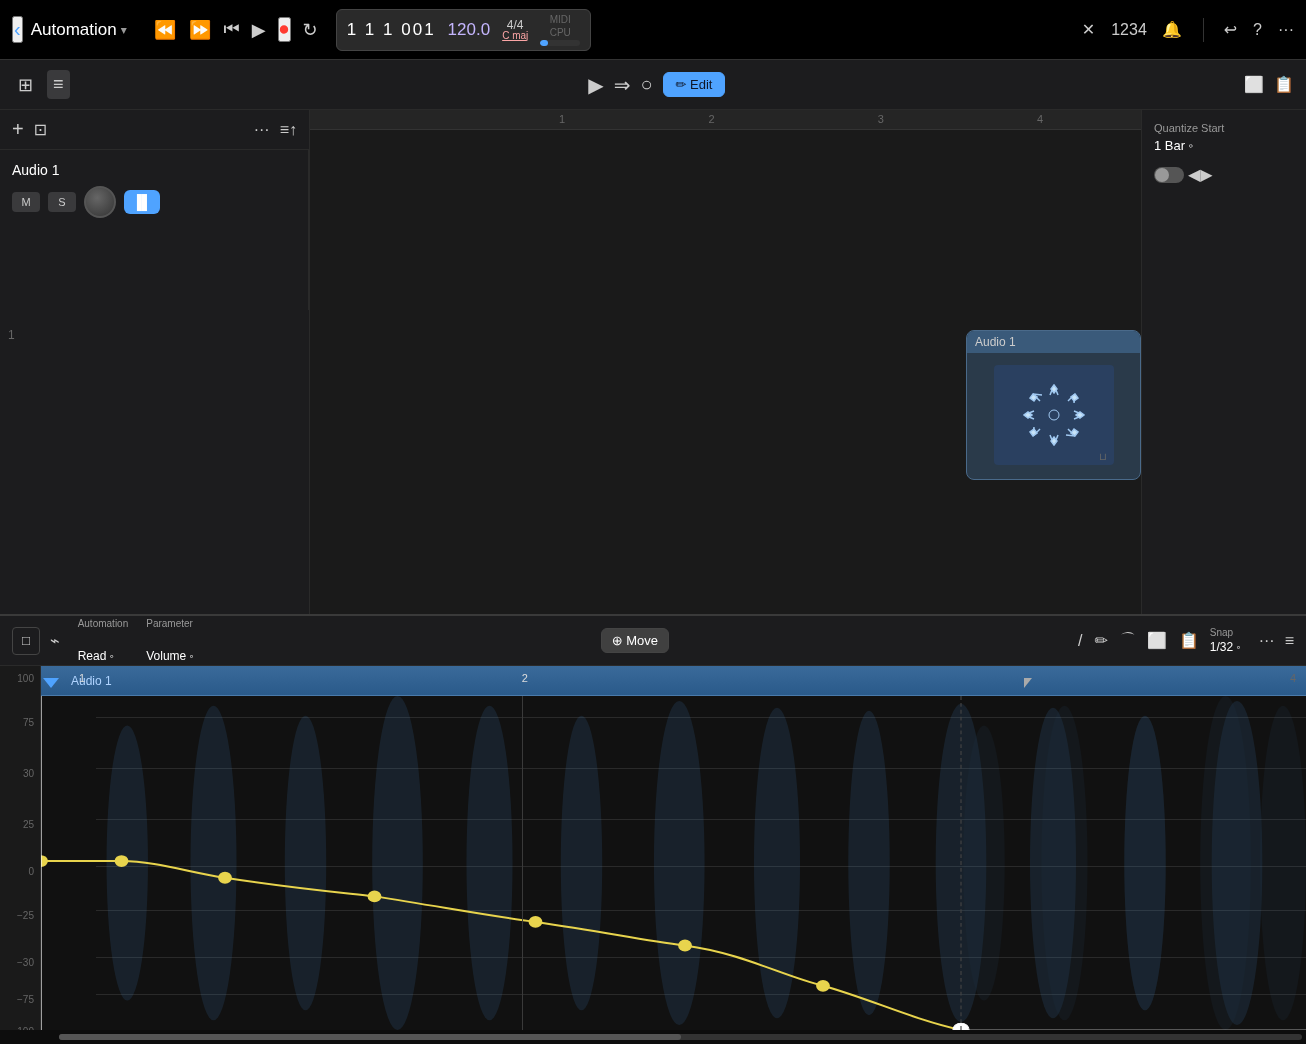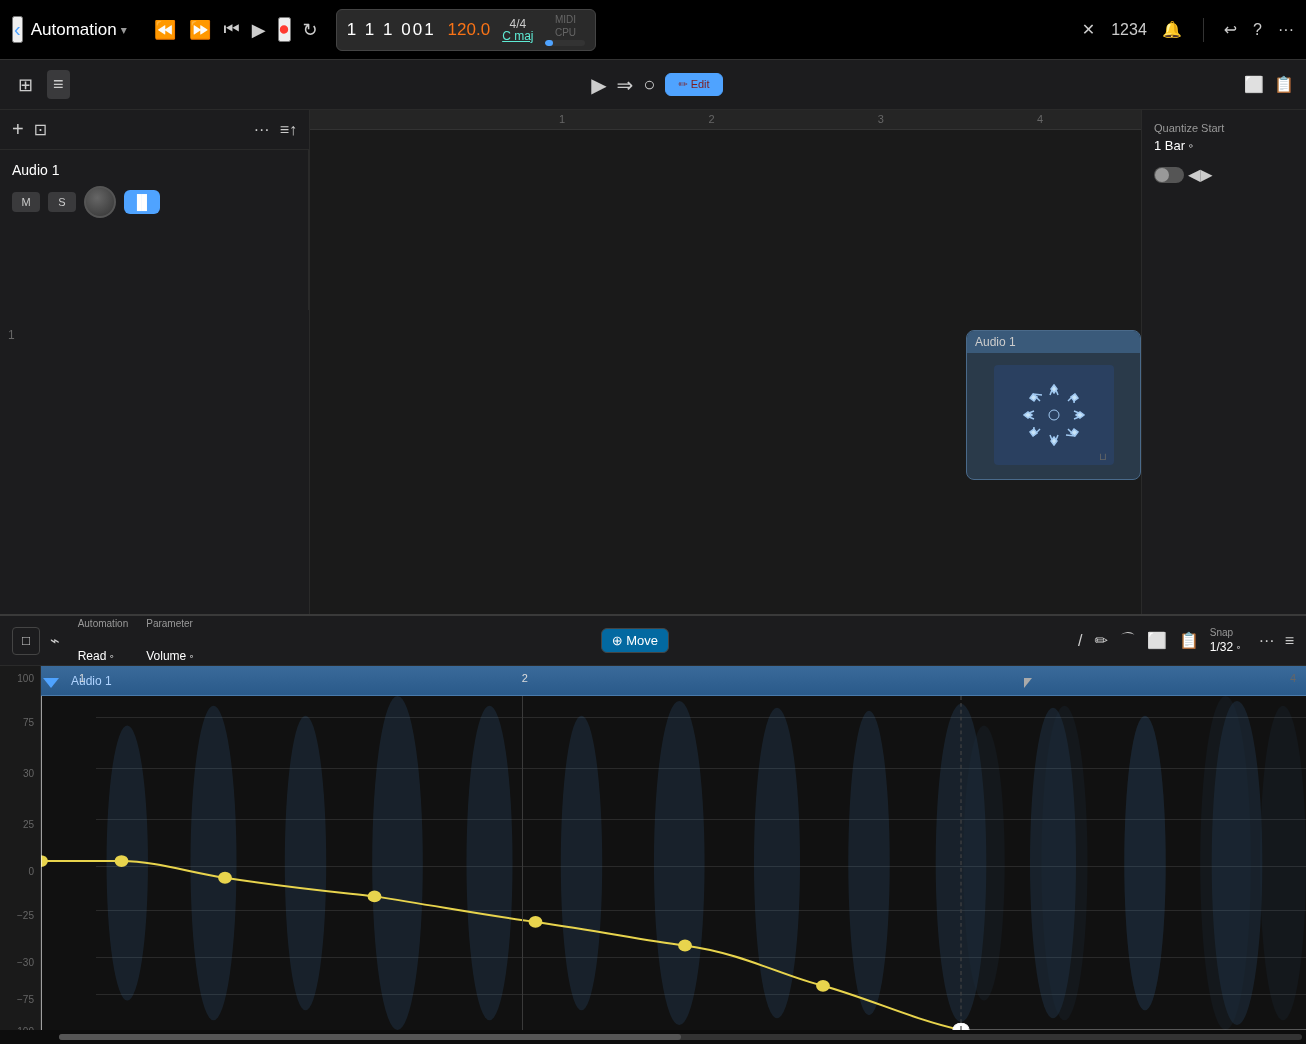--- a/index.html
+++ b/index.html
@@ -82,38 +82,38 @@
     .position-numbers {
       font-size: 17px;
       font-weight: 500;
       letter-spacing: 2px;
       color: #fff;
     }
 
     .tempo {
       font-size: 17px;
       font-weight: 500;
-      color: #f97316;
+      color: #c4b5fd;
     }
 
     .time-sig {
       display: flex;
       flex-direction: column;
       align-items: center;
       line-height: 1;
     }
 
     .time-sig-top, .time-sig-bottom {
       font-size: 12px;
       color: #ccc;
     }
 
     .key-sig {
-      font-size: 12px;
-      color: #5eead4;
+      font-size: 10px;
+      color: #fca5a5;
       text-decoration: underline;
     }
 
     .midi-cpu {
       display: flex;
       flex-direction: column;
       align-items: center;
       gap: 2px;
     }
 
@@ -189,22 +189,22 @@
       border: none;
       color: #ccc;
       font-size: 20px;
       cursor: pointer;
     }
 
     .edit-btn {
       background: #2a2a2a;
       border: 1px solid #444;
       border-radius: 6px;
-      color: #7f1d1d;
-      font-size: 11px;
+      color: #0f172a;
+      font-size: 13px;
       padding: 4px 12px;
       cursor: pointer;
       display: flex;
       align-items: center;
       gap: 4px;
     }
 
     .edit-btn.active {
       background: #4fa3ff;
       border-color: #4fa3ff;
@@ -388,21 +388,21 @@
       font-size: 10px;
       color: #999;
     }
 
     .automation-value {
       font-size: 12px;
       color: #fff;
     }
 
     .move-btn {
-      background: #0369a1;
+      background: #404040;
       border: 1px solid #444;
       border-radius: 6px;
       color: #fff;
       font-size: 13px;
       padding: 4px 10px;
       cursor: pointer;
       display: flex;
       align-items: center;
       gap: 4px;
       margin: 0 auto;

